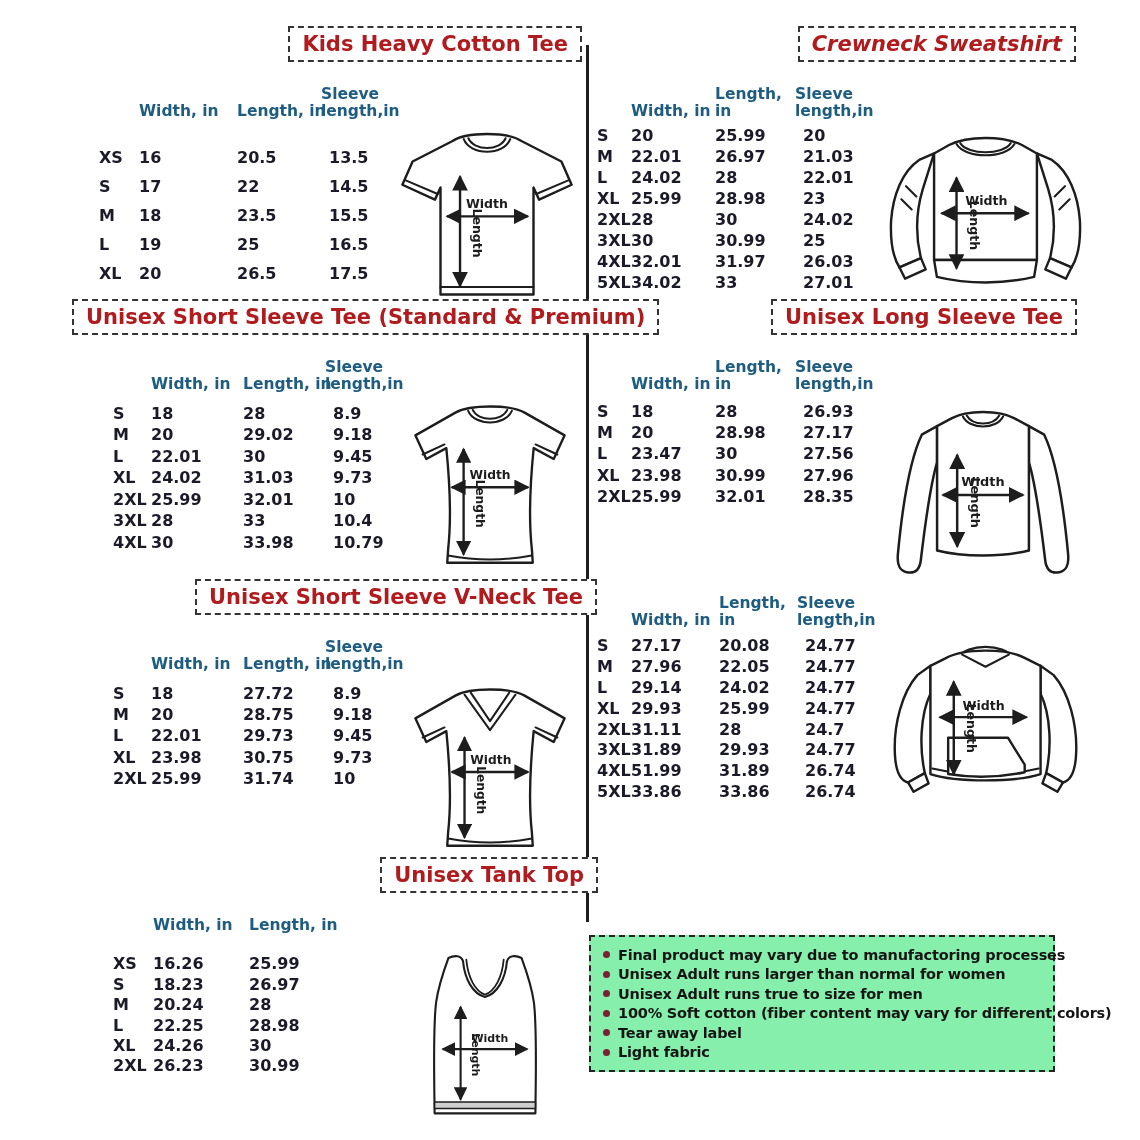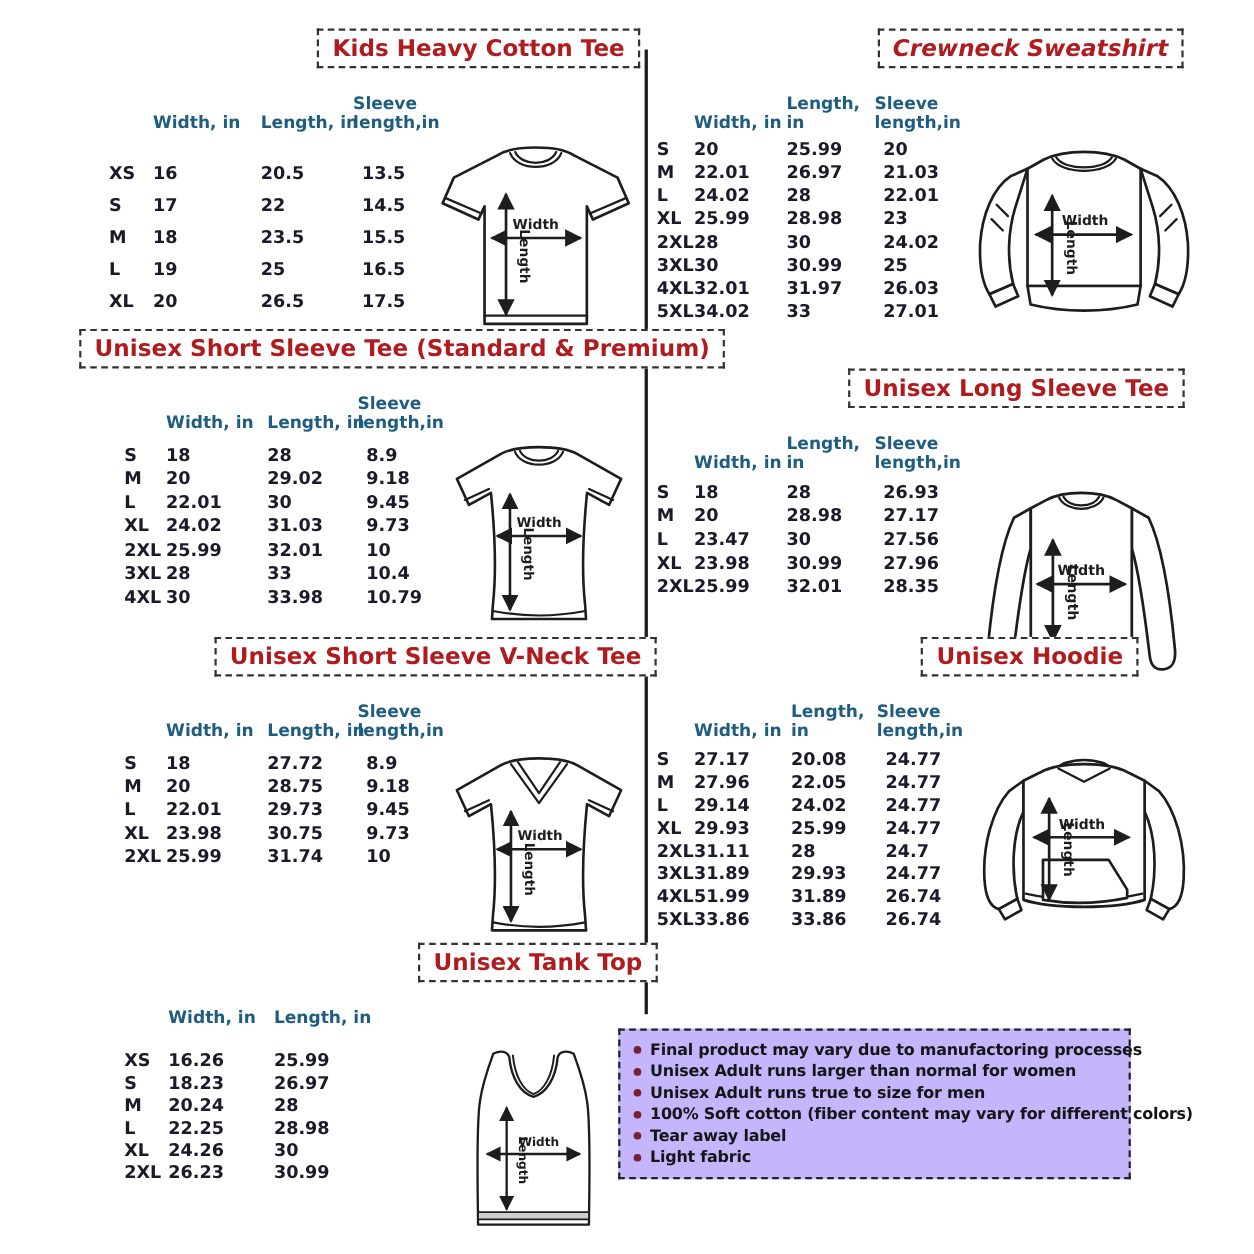--- a/index.html
+++ b/index.html
@@ -21,22 +21,22 @@
   .hcell .hline{display:block;}
   .hcell.sleeve{transform:translateX(-8px);}
   .trow{height:var(--rowh,21px);align-items:center;}
   .tcell{font-weight:bold;font-size:16px;color:var(--ink);white-space:nowrap;}
   .graphic{flex:0 0 auto;margin-left:auto;}
   .garment .outline{fill:#fff;stroke:var(--line);stroke-width:2.6;stroke-linejoin:round;stroke-linecap:round;}
   .garment .detail{fill:none;stroke:var(--line);stroke-width:2.2;stroke-linejoin:round;stroke-linecap:round;}
   .garment .shade{fill:#cfcfcf;stroke:var(--line);stroke-width:2;}
   .garment .arrow{stroke:var(--line);stroke-width:2.6;}
   .garment text{font-family:"DejaVu Sans",sans-serif;font-size:13.5px;font-weight:bold;fill:var(--line);}
-  .notes{position:absolute;left:562px;top:935px;width:466px;height:137px;box-sizing:border-box;
-         border:2.5px dashed #222;background:#c4b5fd;padding:8px 10px;}
+  .notes{position:absolute;left:589px;top:935px;width:466px;height:137px;box-sizing:border-box;
+         border:2.5px dashed #222;background:#86efac;padding:8px 10px;}
   .note-row{display:flex;align-items:center;height:19.5px;}
   .note-dot{width:7px;height:7px;border-radius:50%;background:var(--maroon);margin:0 8px 0 2px;flex:0 0 auto;}
   .note-text{font-size:14.5px;font-weight:bold;color:#151515;white-space:nowrap;letter-spacing:-0.2px;}
 </style>
 </head>
 <body>
 
 <div class="canvas">
 
   <svg width="0" height="0" style="position:absolute" aria-hidden="true">
@@ -263,21 +263,21 @@
           <line class="arrow" x1="58" y1="98" x2="142" y2="98" marker-start="url(#arr)" marker-end="url(#arr)"></line>
           <text x="100" y="89" text-anchor="middle">Width</text>
           <line class="arrow" x1="71" y1="56" x2="71" y2="172" marker-start="url(#arr)" marker-end="url(#arr)"></line>
           <text x="85" y="116" text-anchor="middle" transform="rotate(90 85 116)">Length</text>
         </svg>
       </div>
     </div>
   </div>
 
   <div class="sec" style="left:593px;top:299px;width:502px;--cols:34px 84px 88px 70px;--rowh:21.3px;--padl:4px;--tmt:16px;--tmb:8px;">
-    <div class="titlewrap" style="transform:translateX(-18px);margin-top:36px;">
+    <div class="titlewrap" style="transform:translateX(-18px);">
       <span class="title">Unisex Long Sleeve Tee</span>
     </div>
     <div class="secbody">
       <div class="tablewrap">
         <div class="thead">
           <div class="hcell"></div>
           <div class="hcell">Width, in</div>
           <div class="hcell">Length, in</div>
           <div class="hcell sleeve">
             <span class="hline">Sleeve</span>
@@ -388,23 +388,20 @@
           <line class="arrow" x1="58" y1="100" x2="142" y2="100" marker-start="url(#arr)" marker-end="url(#arr)"></line>
           <text x="101" y="91" text-anchor="middle">Width</text>
           <line class="arrow" x1="72" y1="62" x2="72" y2="172" marker-start="url(#arr)" marker-end="url(#arr)"></line>
           <text x="86" y="120" text-anchor="middle" transform="rotate(90 86 120)">Length</text>
         </svg>
       </div>
     </div>
   </div>
 
   <div class="sec" style="left:593px;top:579px;width:502px;--cols:34px 88px 86px 70px;--rowh:20.8px;--padl:4px;--tmt:16px;--tmb:7px;">
-    <div class="titlewrap" style="transform:translateX(-60px);">
-      <span class="title">Unisex Hoodie</span>
-    </div>
     <div class="secbody">
       <div class="tablewrap">
         <div class="thead">
           <div class="hcell"></div>
           <div class="hcell">Width, in</div>
           <div class="hcell">Length, in</div>
           <div class="hcell sleeve">
             <span class="hline">Sleeve</span>
             <span class="hline">length,in</span>
           </div>

